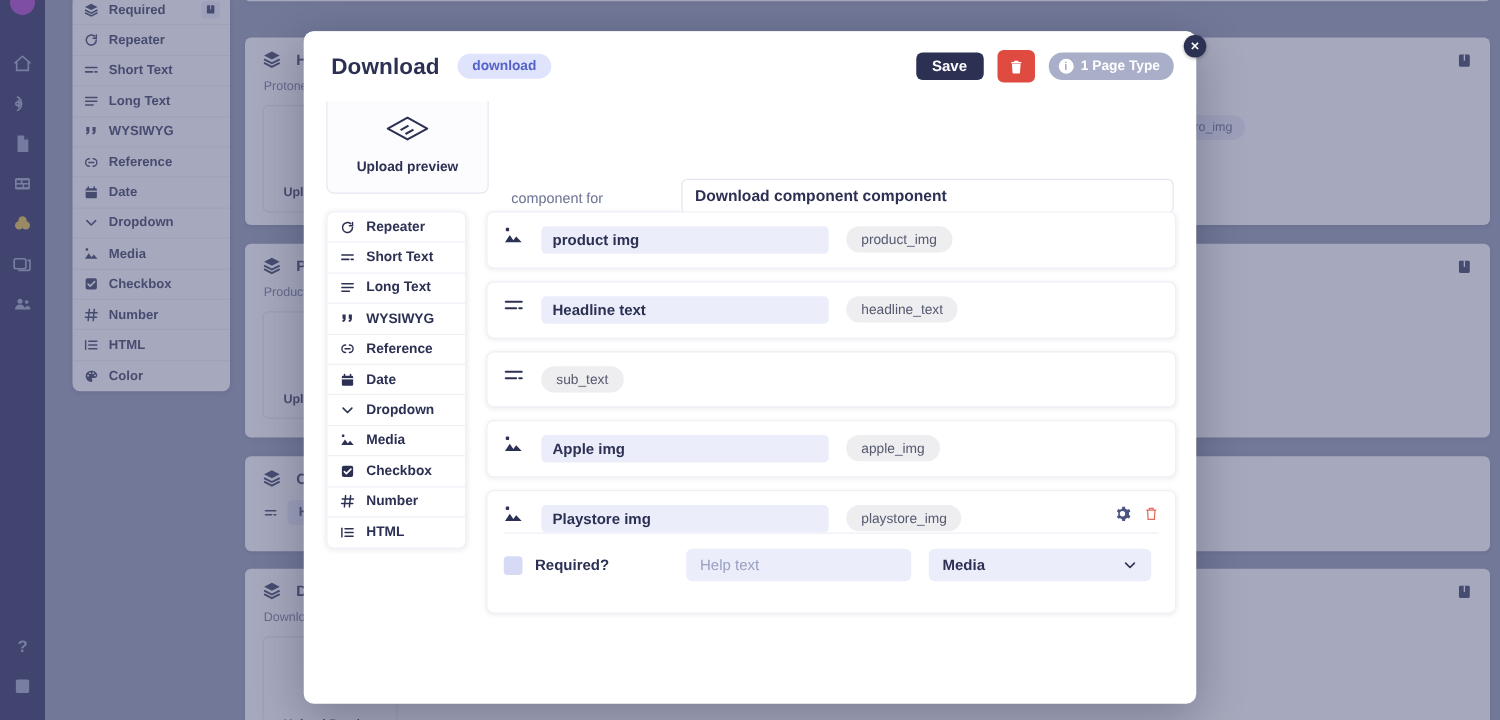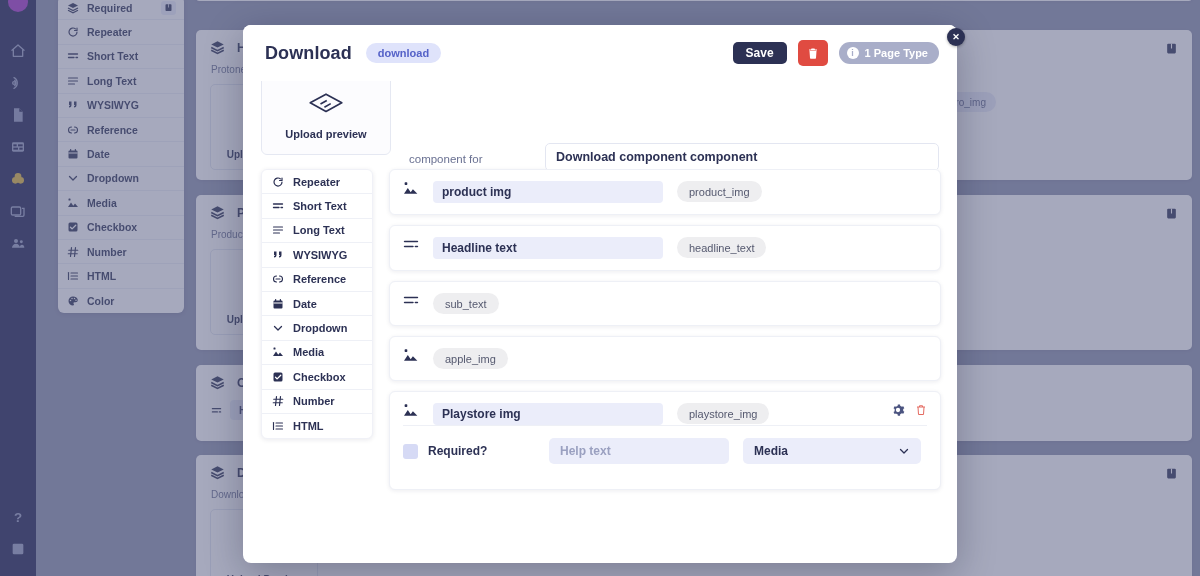--- a/index.html
+++ b/index.html
@@ -233,21 +233,21 @@
     border-top: 1px solid #eef0f6;
     display: flex; align-items: center; gap: 14px;
     padding-bottom: 14px;
   }
   .req-wrap { display: flex; align-items: center; gap: 10px; width: 132px; }
   .req-box { width: 15px; height: 15px; border-radius: 3px; background: #d6daf5; }
   .req-lbl { font-size: 12px; font-weight: 700; color: #2c3154; }
   .help-input {
     width: 180px; height: 26px; border: none; border-radius: 5px;
     background: #ebedfa; padding: 0 11px;
-    font-family: inherit; font-size: 12px; color: #2c3154; font-weight: bold;
+    font-family: inherit; font-size: 12px; color: #2c3154;
   }
   .help-input::placeholder { color: #9aa0c0; }
   .sel-wrap {
     width: 178px; height: 26px; border-radius: 5px; background: #ebedfa;
     display: flex; align-items: center; padding: 0 11px;
     font-size: 12px; font-weight: 600; color: #2c3154; cursor: pointer;
   }
   .sel-wrap .chev { margin-left: auto; width: 12px; height: 12px; color: #2c3154; }
   .sel-wrap .chev svg { width: 12px; height: 12px; display: block; }
 </style>
@@ -745,20 +745,21 @@
         </div>
 
         <div class="field-card">
           <div class="field-main">
             <span class="field-ic">
                 <svg viewBox="0 0 24 22" fill="currentColor">
                   <rect x="2" y="2" width="4.2" height="4.2" rx="1"></rect>
                   <path d="M1 20l6-9 4.5 6.5L15 13l7 7z"></path>
                 </svg>
               </span>
+            <input class="field-name" value="Apple img" style="">
             <span class="field-key">apple_img</span>
           </div>
         </div>
 
         <div class="field-card">
           <div class="field-main">
             <span class="field-ic">
                 <svg viewBox="0 0 24 22" fill="currentColor">
                   <rect x="2" y="2" width="4.2" height="4.2" rx="1"></rect>
                   <path d="M1 20l6-9 4.5 6.5L15 13l7 7z"></path>

